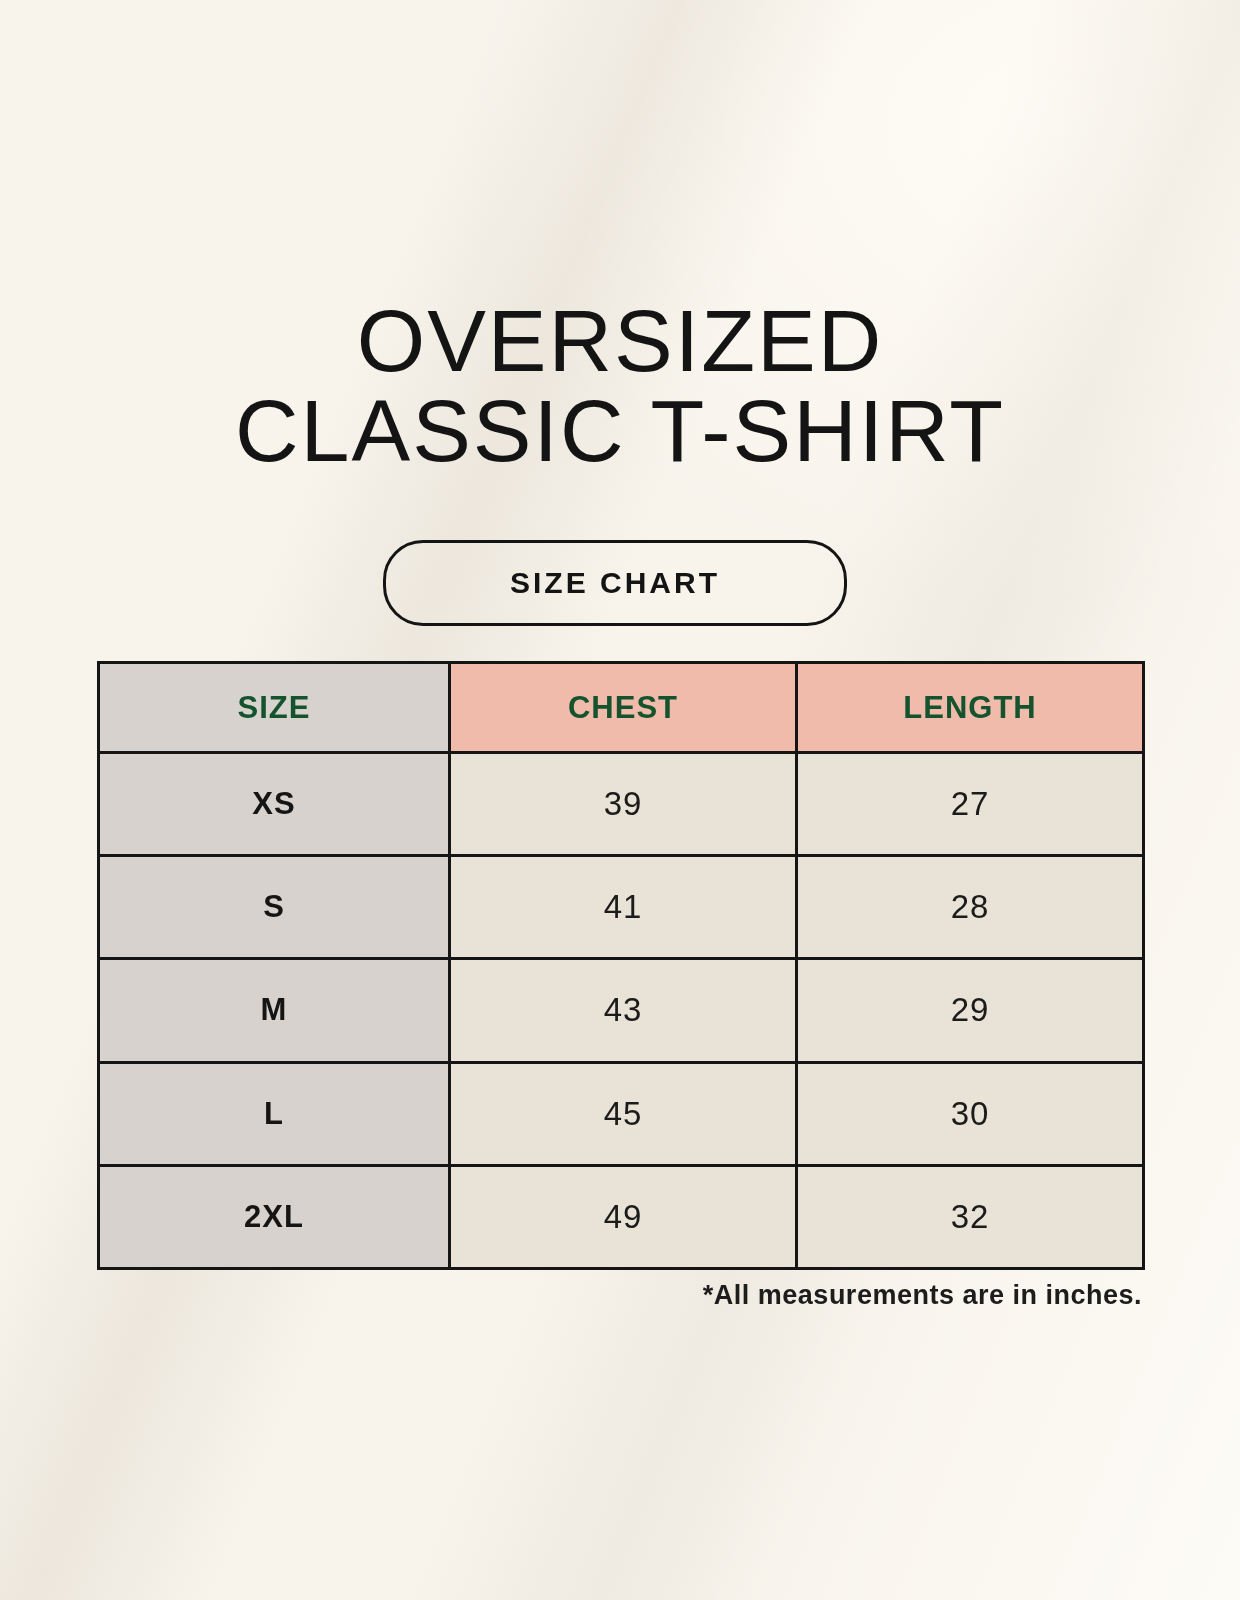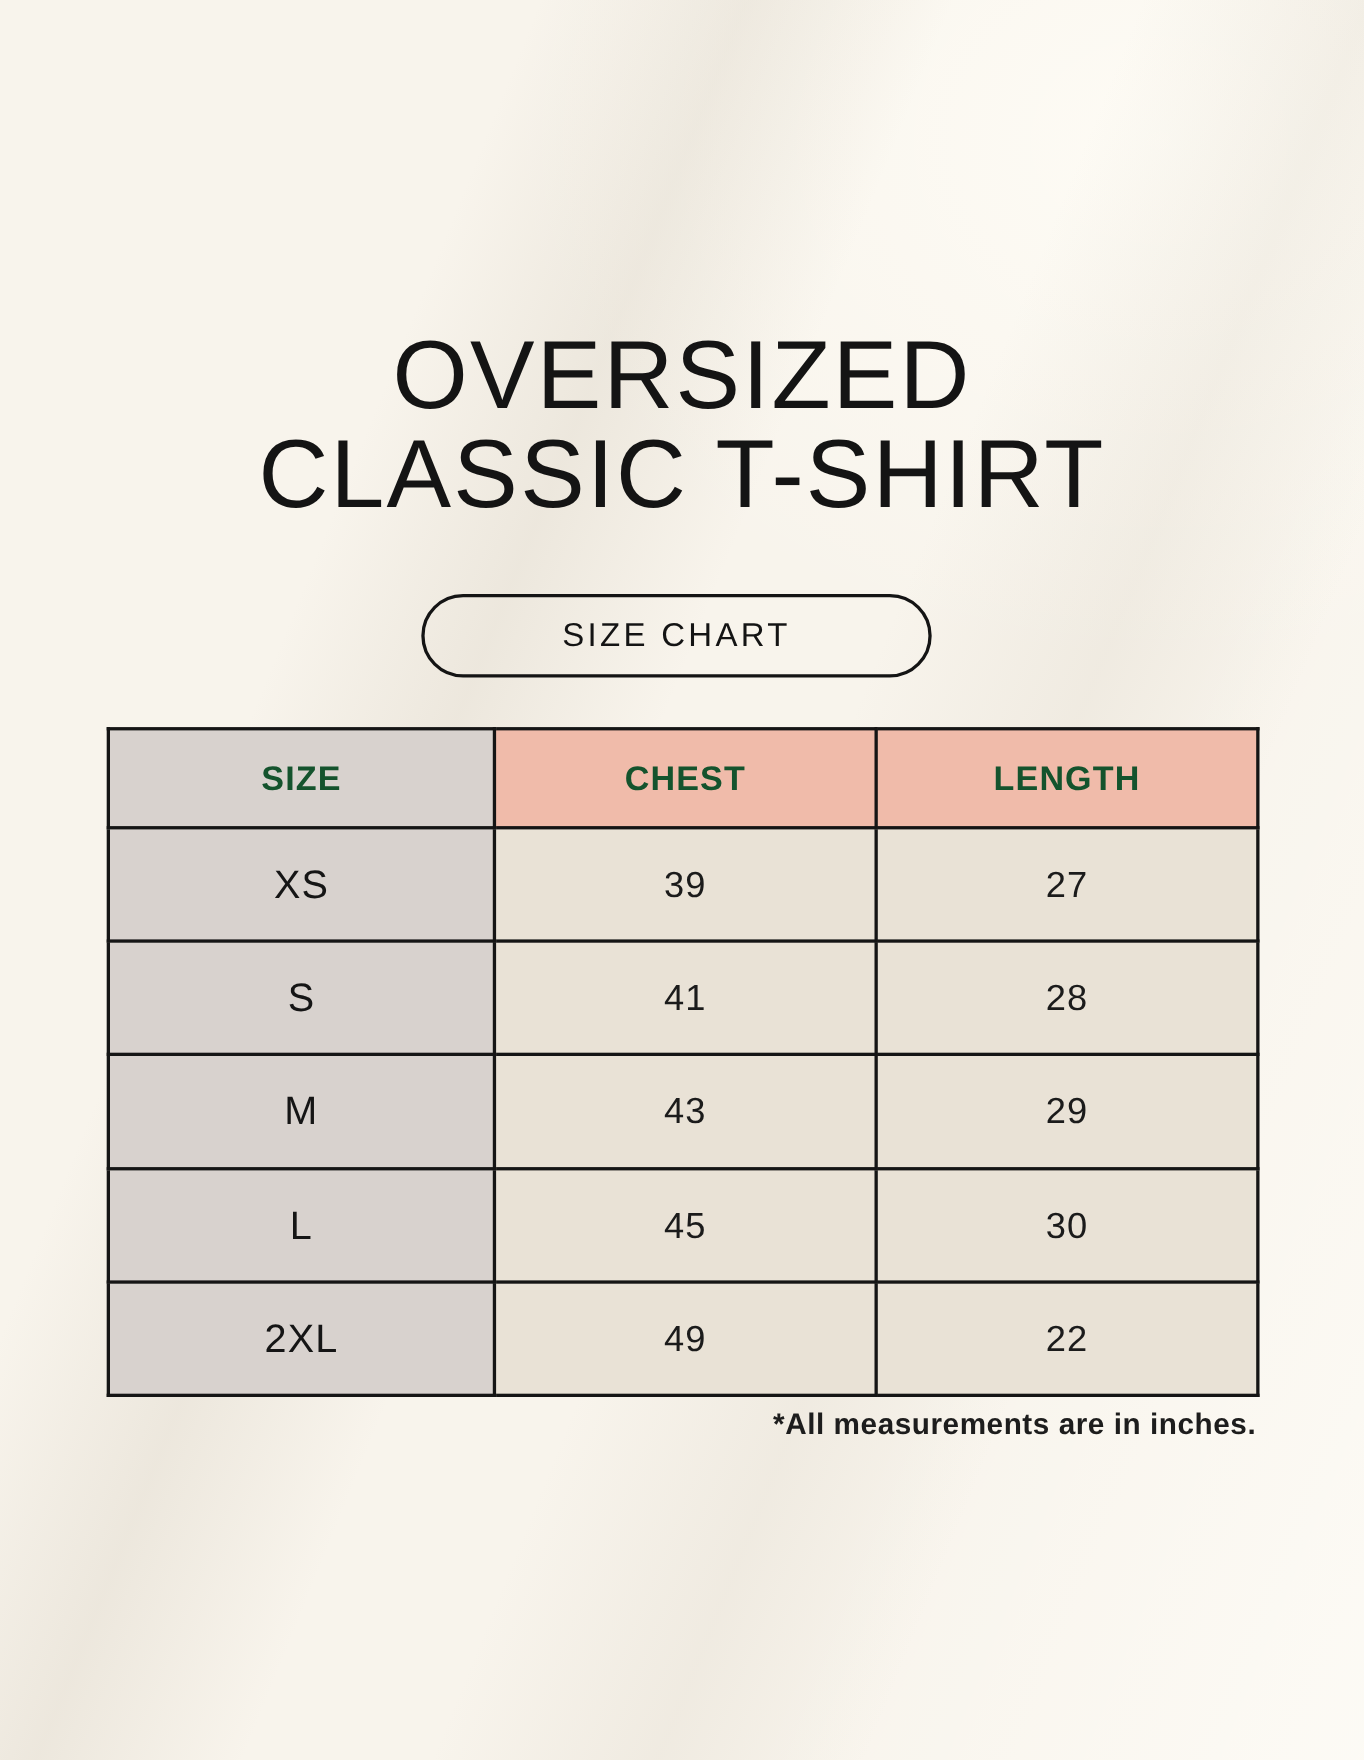--- a/index.html
+++ b/index.html
@@ -38,28 +38,28 @@
     font-weight: 400;
     letter-spacing: 2px;
     color: #141414;
   }
   .title .line { display: block; white-space: nowrap; }
   .pill {
     position: absolute;
     top: 540px;
     left: 383px;
     width: 464px;
-    height: 76px;
+    height: 86px;
     box-sizing: border-box;
     background: transparent;
     border: 3px solid #141414;
     border-radius: 40px;
     font-family: "Liberation Sans", sans-serif;
     font-size: 30px;
-    font-weight: 400;
+    font-weight: 700;
     letter-spacing: 3px;
     color: #141414;
     text-align: center;
     cursor: pointer;
     padding: 0;
   }
   table.size-chart {
     position: absolute;
     top: 661px;
     left: 97px;
@@ -82,22 +82,22 @@
   table.size-chart .cell-gray   { background: #d8d2ce; }
   table.size-chart .cell-accent { background: #f0bbaa; margin-top: 38px; }
   table.size-chart .cell-cream  { background: #e9e2d6; margin-top: 12px; }
   table.size-chart thead th {
     font-size: 31px;
     font-weight: 700;
     letter-spacing: 1px;
     color: #14532d;
   }
   table.size-chart tbody th {
-    font-size: 36px;
-    font-weight: 400;
+    font-size: 31px;
+    font-weight: 700;
     letter-spacing: 1px;
     color: #151515;
   }
   table.size-chart tbody td {
     font-size: 33px;
     font-weight: 400;
     letter-spacing: 1px;
     color: #1b1b1b;
   }
   .footnote {
@@ -153,18 +153,18 @@
       <td class="cell-cream">29</td>
     </tr>
     <tr>
       <th class="cell-gray">L</th>
       <td class="cell-cream">45</td>
       <td class="cell-cream">30</td>
     </tr>
     <tr>
       <th class="cell-gray">2XL</th>
       <td class="cell-cream">49</td>
-      <td class="cell-cream">22</td>
+      <td class="cell-cream">32</td>
     </tr>
   </tbody>
 </table>
 
 <div class="footnote">*All measurements are in inches.</div>
 
 </body></html>

